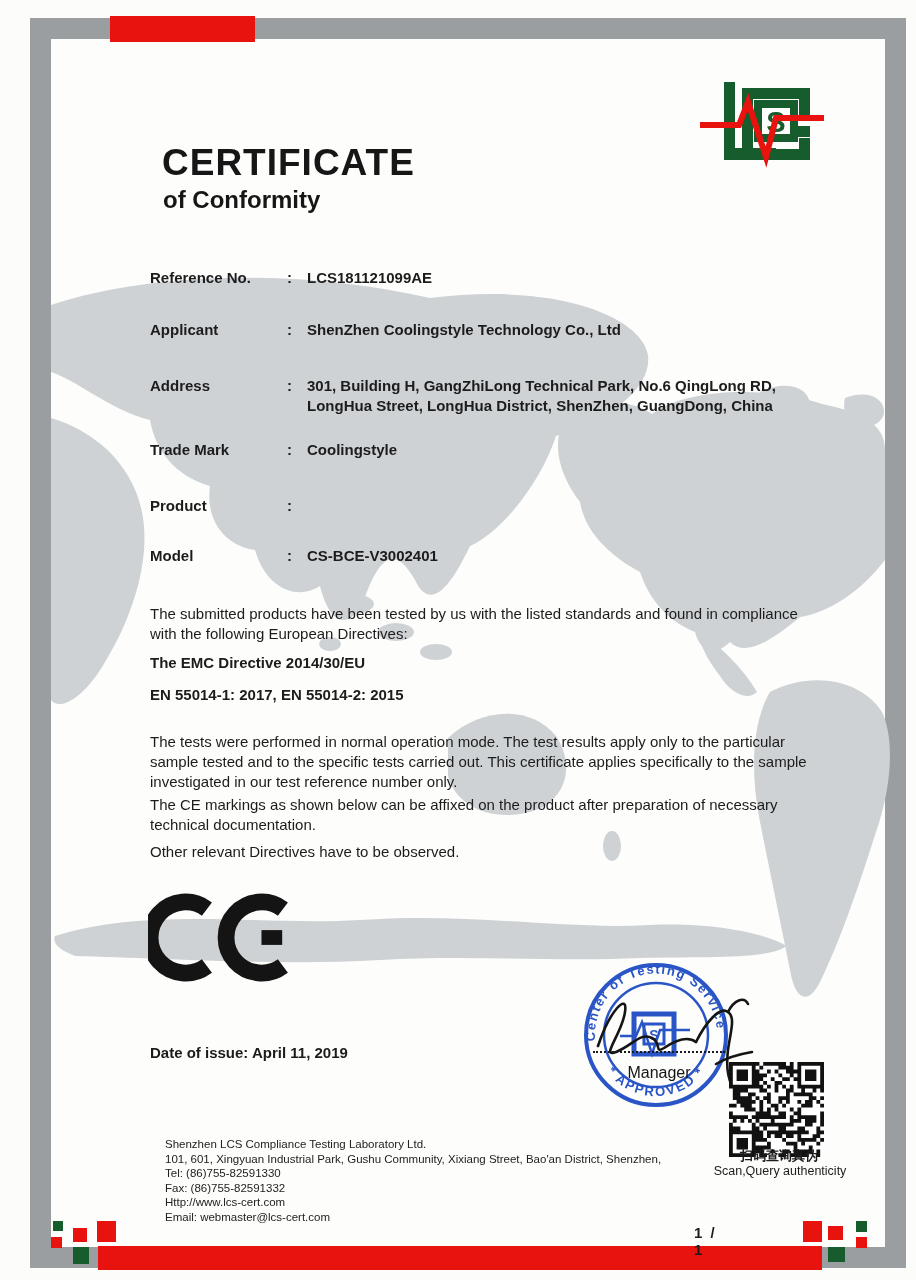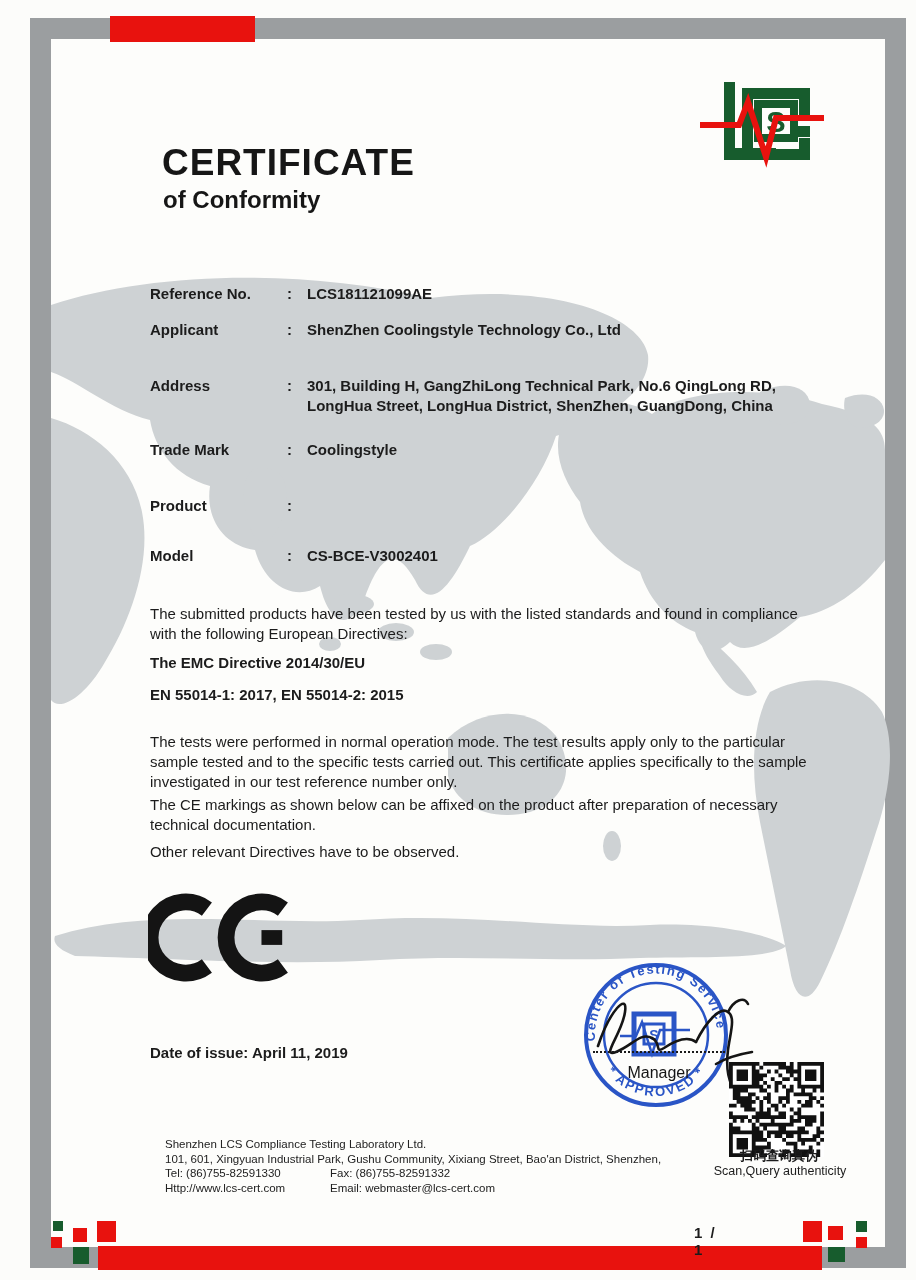--- a/index.html
+++ b/index.html
@@ -27,21 +27,21 @@
   .ce{position:absolute;left:148px;top:886px;}
   .logo{position:absolute;left:700px;top:80px;}
   .stamp{position:absolute;left:570px;top:950px;}
   .dotline{position:absolute;left:593px;top:1051px;width:132px;border-bottom:2.5px dotted #1a1a1a;}
   .manager{position:absolute;left:593px;top:1064px;width:132px;text-align:center;font-size:16px;color:#151515;}
   .qr{position:absolute;left:729px;top:1062px;}
   .qr-label-cn{position:absolute;left:714px;top:1147px;width:130px;text-align:center;font-size:13px;font-weight:700;}
   .qr-label-en{position:absolute;left:700px;top:1164px;width:160px;text-align:center;font-size:12.5px;}
   .pagenum{position:absolute;left:694px;top:1184px;font-size:15px;font-weight:700;letter-spacing:2px;margin-top:40px;}
   .footer{position:absolute;left:165px;top:1137px;font-size:11.5px;line-height:14.5px;color:#222;}
-  .fcols{display:flex;}
+  .fcols{display:flex;flex-direction:column;}
   .fcols .c1{width:165px;flex:none;}
 </style>
 </head>
 <body>
 
 <div class="page">
 
   <div class="frame"></div>
 
   <svg class="map" width="916" height="1280" viewBox="0 0 916 1280">
@@ -103,21 +103,21 @@
         <rect x="78" y="46" width="32" height="11"></rect>
       </g>
       <rect x="58" y="24" width="36" height="34" fill="#fdfdfb" stroke="#175c2d" stroke-width="8"></rect>
       <text x="76" y="52" text-anchor="middle" font-size="29" font-weight="bold" fill="#175c2d">S</text>
       <path d="M0 45 H39 L48 22 L66 77 L76 38 H124" fill="none" stroke="#e8120e" stroke-width="6"></path>
     </svg>
 
     <div class="title-main">CERTIFICATE</div>
     <div class="title-sub">of Conformity</div>
 
-    <div class="field" style="top:284px">
+    <div class="field" style="top:268px">
       <span class="flabel">Reference No.</span>
       <span class="fcolon">:</span>
       <span class="fvalue">LCS181121099AE</span>
     </div>
     <div class="field" style="top:320px">
       <span class="flabel">Applicant</span>
       <span class="fcolon">:</span>
       <span class="fvalue">ShenZhen Coolingstyle Technology Co., Ltd</span>
     </div>
     <div class="field" style="top:376px">

